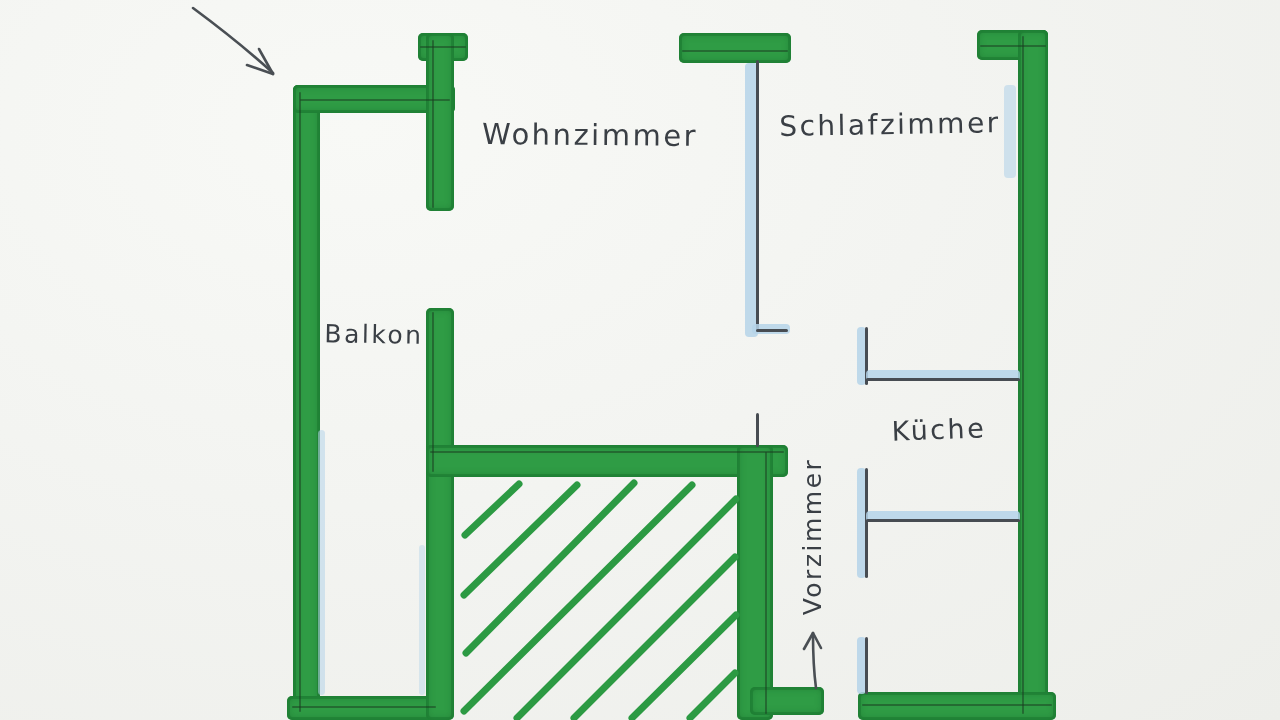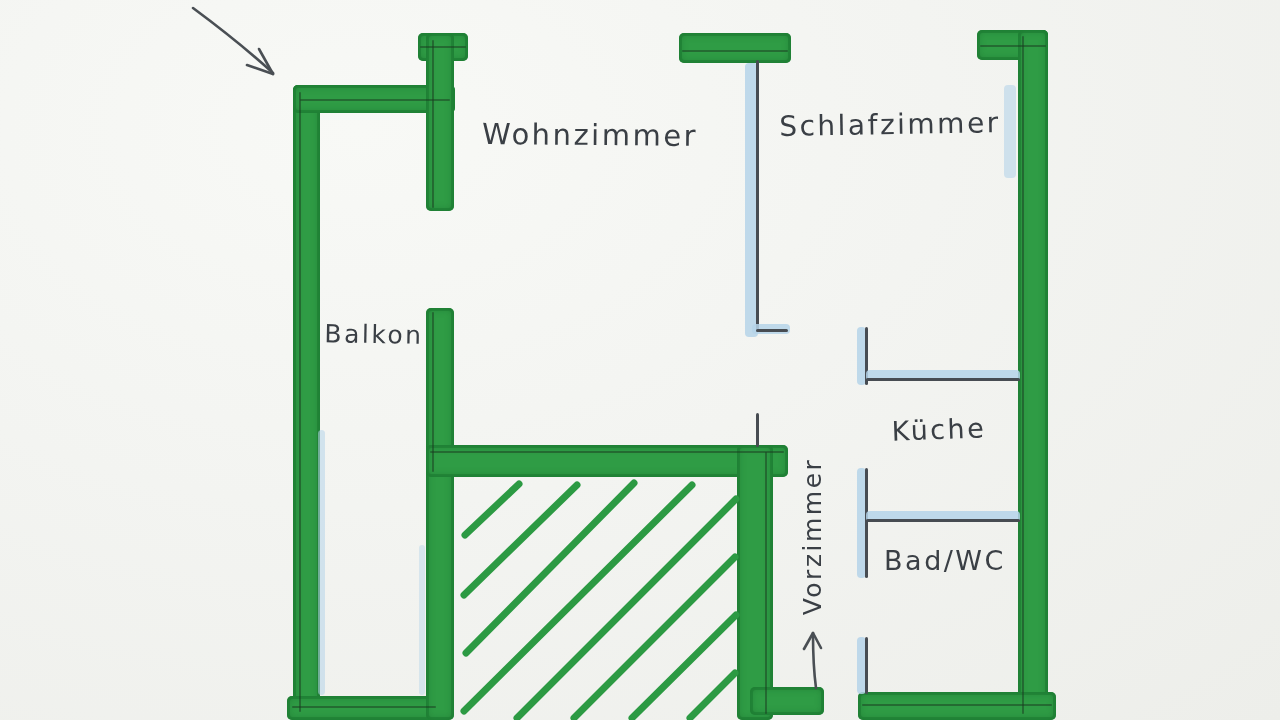--- a/index.html
+++ b/index.html
@@ -110,16 +110,15 @@
       <path d="M36 73 C 34 58, 33 40, 33 19"></path>
       <path d="M33 18 L 24 34"></path>
       <path d="M33 18 L 41 33"></path>
     </g>
   </svg>
 
   <div class="label" style="left:455px;top:118px;width:270px;font-size:29px;transform:rotate(.5deg);">Wohnzimmer</div>
   <div class="label" style="left:768px;top:108px;width:244px;font-size:28px;transform:rotate(-1deg);">Schlafzimmer</div>
   <div class="label" style="left:318px;top:320px;width:112px;font-size:25px;transform:rotate(1deg);">Balkon</div>
   <div class="label" style="left:883px;top:414px;width:112px;font-size:27px;transform:rotate(-2deg);">Küche</div>
-  <div class="label" style="left:878px;top:545px;width:134px;font-size:27px;">Bad/WC</div>
   <div class="label" style="left:732px;top:522px;width:160px;font-size:25px;transform:rotate(-90deg);">Vorzimmer</div>
 
 </div>
 
 </body></html>

